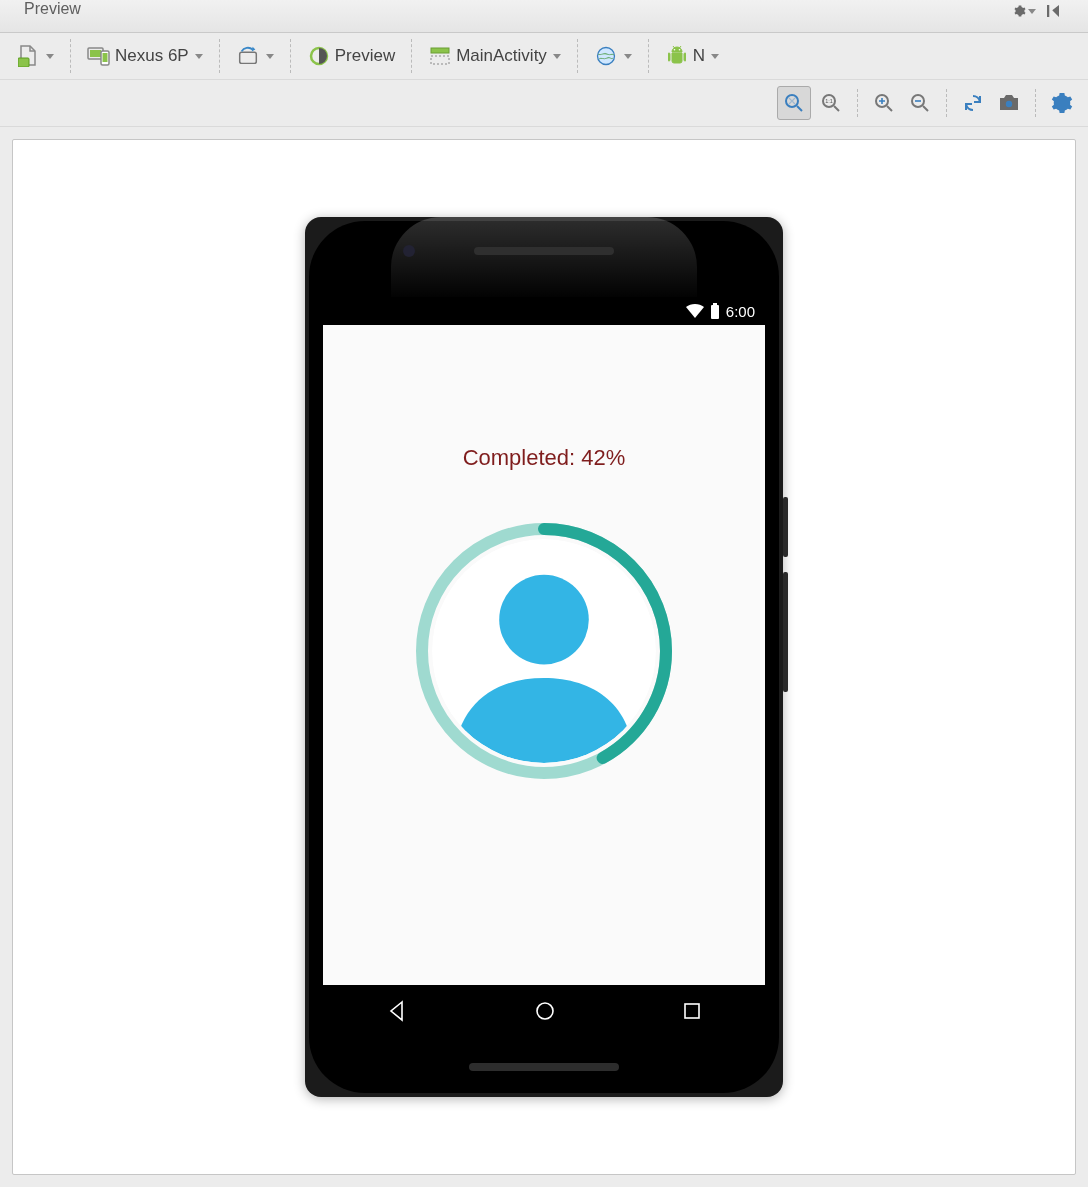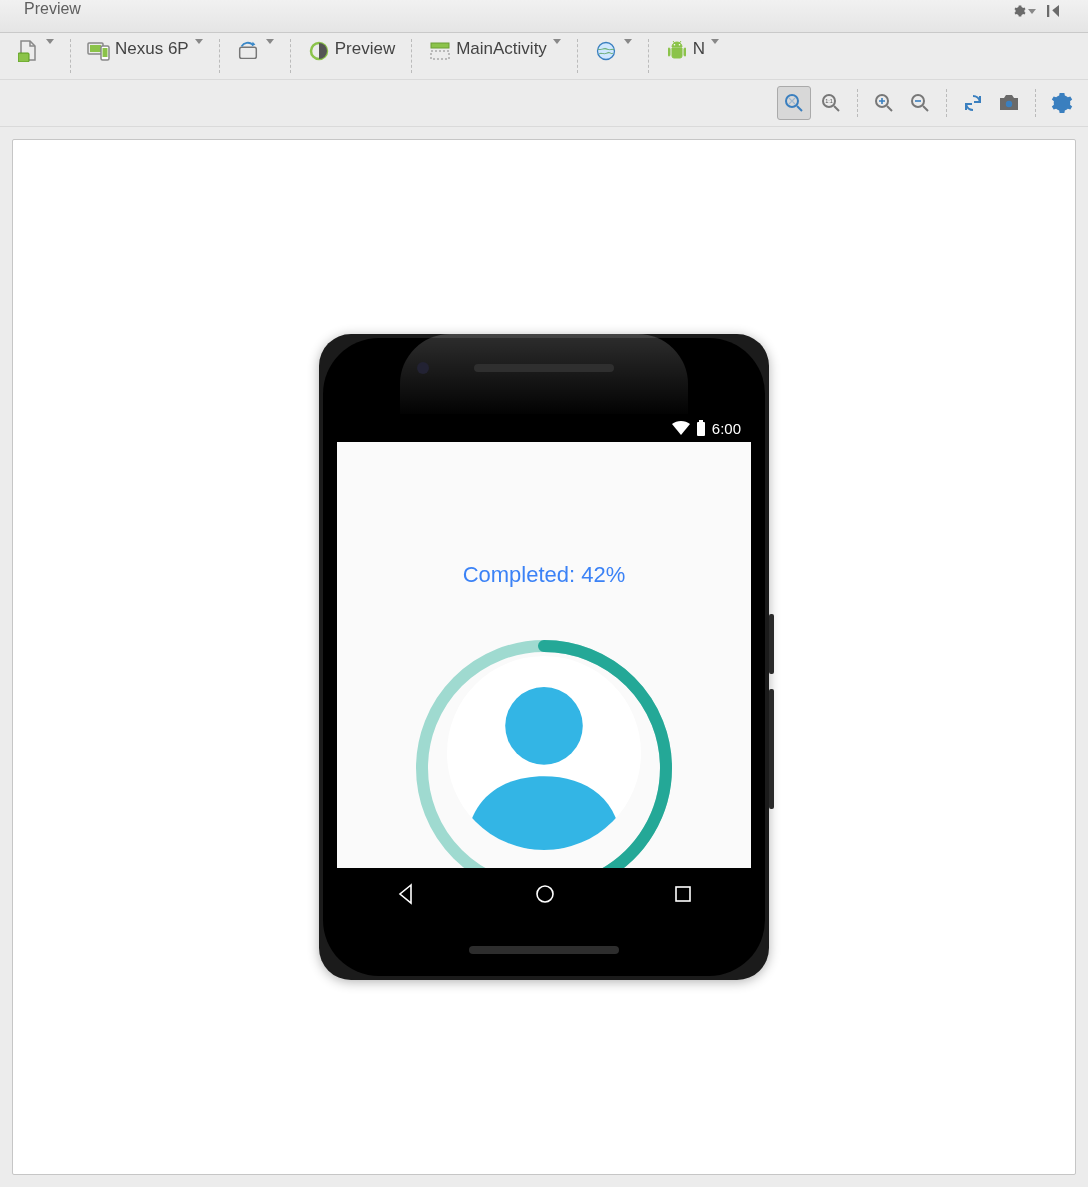--- a/index.html
+++ b/index.html
@@ -6,45 +6,45 @@
 
   
   .panel{width:1088px;height:1187px;background:#ECECEC;display:flex;flex-direction:column;box-sizing:border-box;}
   .panel-header{height:32px;display:flex;align-items:flex-start;padding:0 24px;background:linear-gradient(#F1F1F1,#E5E5E5);border-bottom:1px solid #C9C9C9;}
   .panel-title{font-size:16px;color:#5f5f5f;flex:1;}
   .panel-header .icon-btn{width:22px;height:22px;display:flex;align-items:center;justify-content:center;color:#5a5a5a;margin-left:6px;cursor:pointer;}
 
   
   .toolbar{display:flex;align-items:center;padding:6px 10px;background:#ECECEC;border-bottom:1px solid #DADADA;gap:4px;}
   .sep{width:0;height:34px;border-left:1px dashed #BBB;margin:0 6px;}
-  .tb-btn{display:flex;height:34px;padding:0 6px;border-radius:3px;cursor:pointer;color:#444;font-size:17px;gap:4px;}
+  .tb-btn{display:flex;align-items:center;height:34px;padding:0 6px;border-radius:3px;cursor:pointer;color:#444;font-size:17px;gap:4px;}
   .tb-btn .dd{color:#888;font-size:11px;margin-left:2px;}
   .tb-icon{width:24px;height:24px;display:flex;align-items:center;justify-content:center;}
   .toolbar2{justify-content:flex-end;}
   .sq-btn{width:32px;height:32px;border-radius:3px;display:flex;align-items:center;justify-content:center;cursor:pointer;color:#6a6a6a;}
   .sq-btn.selected{border:1px solid #AAA;background:#D8D8D8;}
 
   
   .stage-wrap{flex:1;margin:12px;background:#FFF;border:1px solid #C6C6C6;border-radius:2px;display:flex;align-items:center;justify-content:center;position:relative;}
   
-  .device{width:450px;height:646px;background:#1b1b1b;border-radius:32px;position:relative;box-shadow:0 2px 12px rgba(0,0,0,.3);}
+  .device{width:450px;height:880px;background:#1b1b1b;border-radius:16px;position:relative;box-shadow:0 2px 12px rgba(0,0,0,.3);padding-left:28px;}
   .device:before{content:"";position:absolute;inset:4px;border-radius:56px;background:#000;}
   .device .shine{position:absolute;top:0;left:18%;width:64%;height:85px;border-radius:50px 50px 0 0;background:linear-gradient(180deg,rgba(255,255,255,.18),rgba(255,255,255,0));pointer-events:none;}
   .speaker{position:absolute;top:30px;left:50%;transform:translateX(-50%);width:140px;height:8px;background:#2f2f2f;border-radius:4px;}
   .camera{position:absolute;top:28px;left:98px;width:12px;height:12px;border-radius:50%;background:#223;}
   .home-bar{position:absolute;bottom:26px;left:50%;transform:translateX(-50%);width:150px;height:8px;border-radius:4px;background:#2d2d2d;}
   .side-btn{position:absolute;right:-5px;width:5px;background:#2a2a2a;border-radius:2px;}
   .side-btn.b1{top:280px;height:60px;}
   .side-btn.b2{top:355px;height:120px;}
 
   .screen{position:absolute;top:80px;bottom:60px;left:18px;right:18px;background:#fff;overflow:hidden;}
   .statusbar{height:28px;background:#000;color:#fff;display:flex;align-items:center;justify-content:flex-end;padding:0 10px;font-size:15px;gap:6px;}
   .navbar{position:absolute;bottom:0;left:0;right:0;height:52px;background:#000;display:flex;align-items:center;justify-content:space-around;}
   .screen-content{position:absolute;top:28px;bottom:52px;left:0;right:0;background:#FAFAFA;display:flex;flex-direction:column;align-items:center;}
-  .completed{margin-top:120px;font-size:22px;color:#3b82f6;}
+  .completed{margin-top:120px;font-size:22px;color:#7f1d1d;}
   .progress-wrap{margin-top:50px;width:260px;height:260px;position:relative;}
   .avatar{position:absolute;inset:18px;border-radius:50%;overflow:hidden;}
   .avatar svg{width:100%;height:100%;}
 
   .ring{position:absolute;inset:0;}
   .ring circle{fill:none;stroke-width:12;}
   .ring .bg{stroke:#9FDAD0;}
   .ring .fg{stroke:#24A897;stroke-linecap:round;}
 
   .mini-dd{display:inline-block;width:0;height:0;border-left:4px solid transparent;border-right:4px solid transparent;border-top:5px solid #888;vertical-align:middle;}

